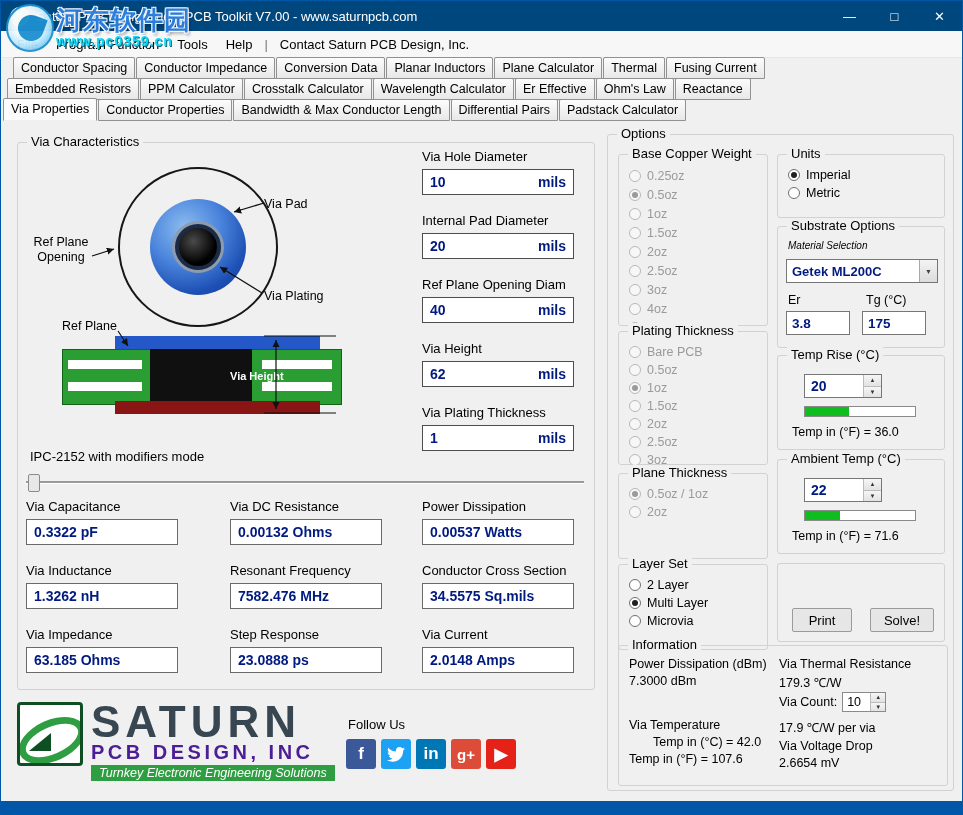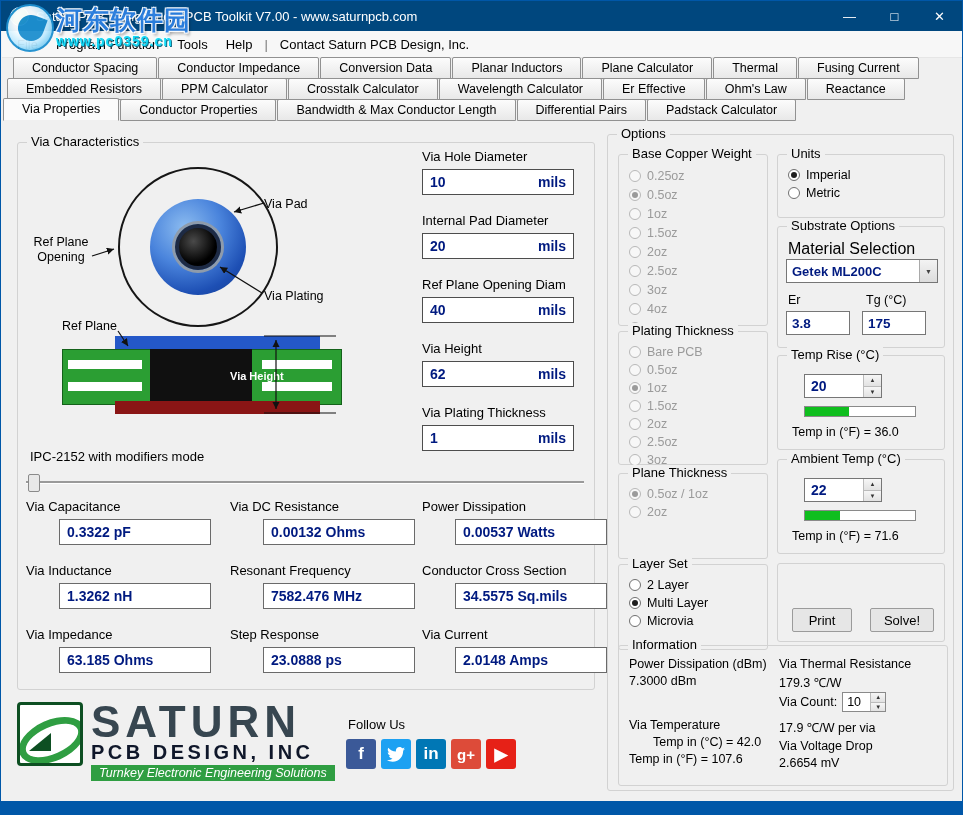--- a/index.html
+++ b/index.html
@@ -20,21 +20,21 @@
     display:flex;align-items:center;padding-left:6px;box-sizing:border-box;border-bottom:1px solid #e6e6e6;}
   .menu-item{padding:3px 9px;white-space:nowrap;}
   .menu-sep{color:#777;padding:0 3px;}
 
   
   #tabs{position:absolute;left:1px;top:57px;width:960px;}
   .tab-row{display:flex;height:21px;align-items:flex-end;}
   #tab-row-0{padding-left:11px;}
   #tab-row-1{padding-left:5px;}
   #tab-row-2{padding-left:1px;}
-  .tab{height:20px;line-height:20px;padding:0 18px;font-size:12.5px;white-space:nowrap;
+  .tab{height:20px;line-height:20px;padding:0 7px;font-size:12.5px;white-space:nowrap;
     background:linear-gradient(#fcfcfc,#e8e8e8);border:1px solid #919191;border-radius:2px 2px 0 0;margin-right:1px;}
   .tab.active{background:#fbfbfb;height:21px;line-height:21px;border-bottom-color:#f0f0f0;position:relative;z-index:2;}
 
   
   .groupbox{position:absolute;border:1px solid #d2d2d2;border-radius:3px;box-sizing:border-box;}
   .gb-title{position:absolute;top:-9px;left:9px;background:#f0f0f0;padding:0 4px;font-size:13px;white-space:nowrap;}
 
   #gb-via{left:16px;top:141px;width:578px;height:548px;}
   #gb-options{left:606px;top:133px;width:347px;height:657px;}
 
@@ -55,21 +55,21 @@
   #bcw-options .radio-row{height:17px;}
   .radio{width:12px;height:12px;border-radius:50%;border:1px solid #707070;background:#fff;
     box-sizing:border-box;flex:none;position:relative;}
   .radio.checked::after{content:"";position:absolute;left:2px;top:2px;width:6px;height:6px;border-radius:50%;background:#1f1f1f;}
   .radio-row.disabled .radio{border-color:#b8b8b8;background:#f7f7f7;}
   .radio-row.disabled .radio.checked::after{background:#9a9a9a;}
   .radio-row.disabled .radio-label{color:#9a9a9a;}
   .radio-label{font-size:12.5px;white-space:nowrap;}
 
   
-  .sub-label{position:absolute;left:10px;top:13px;font-size:16px;}
+  .sub-label{position:absolute;left:10px;top:13px;font-size:10px;font-style:italic;}
   .combo{position:absolute;left:8px;top:32px;width:152px;height:24px;border:1px solid #767676;background:#fff;
     display:flex;align-items:center;box-sizing:border-box;}
   .combo-text{flex:1;padding-left:5px;font-weight:bold;font-size:13px;color:var(--value-color,#001a80);
     white-space:nowrap;overflow:hidden;}
   .combo-btn{width:17px;height:100%;border-left:1px solid #a9a9a9;background:linear-gradient(#f3f3f3,#dcdcdc);
     display:flex;align-items:center;justify-content:center;}
   .combo-btn::after{content:"▼";font-size:7px;color:#444;}
   .er-label{position:absolute;left:10px;top:66px;}
   .tg-label{position:absolute;left:88px;top:66px;}
   .small-input{position:absolute;width:64px;height:24px;border:1px solid #767676;background:#fff;
@@ -140,31 +140,31 @@
   
   #input-column{position:absolute;left:404px;top:6px;width:154px;}
   .input-block{margin-bottom:18px;}
   .input-label{font-size:13px;margin-bottom:5px;white-space:nowrap;}
   .field{width:152px;height:26px;border:1px solid #4d4d4d;background:#fff;display:flex;align-items:center;
     justify-content:space-between;padding:0 7px;box-sizing:border-box;font-weight:bold;color:var(--value-color,#001a80);font-size:14px;}
 
   #results-grid{position:absolute;left:8px;top:356px;display:grid;grid-template-columns:204px 192px 166px;grid-auto-rows:64px;}
   .result-label{font-size:13px;margin-bottom:5px;white-space:nowrap;}
   .result-box{width:152px;height:26px;border:1px solid #6a6a6a;background:#fff;display:flex;align-items:center;
-    padding-left:7px;box-sizing:border-box;font-weight:bold;color:var(--value-color,#001a80);font-size:14px;white-space:nowrap;margin-left:33px;}
+    padding-left:7px;box-sizing:border-box;font-weight:bold;color:var(--value-color,#001a80);font-size:14px;white-space:nowrap;}
 
   
   #logo{position:absolute;left:16px;top:701px;display:flex;align-items:flex-start;gap:8px;}
   .emblem{width:66px;height:64px;border:3px solid #0d4f22;border-radius:4px;background:#fff;position:relative;overflow:hidden;box-sizing:border-box;flex:none;}
   .emblem::before{content:"";position:absolute;left:-3px;top:15px;width:56px;height:27px;border:7px solid var(--logo-green,#2f9e42);
     border-radius:50%;transform:rotate(-24deg);}
   .emblem::after{content:"";position:absolute;left:9px;top:28px;width:22px;height:18px;background:#0d4f22;
     clip-path:polygon(0 100%,100% 0,100% 100%);}
   .logo-name{font-size:44px;font-weight:bold;color:#374650;letter-spacing:5px;line-height:40px;}
-  .logo-sub{font-size:20px;font-weight:bold;color:#0f172a;letter-spacing:3.5px;line-height:21px;}
+  .logo-sub{font-size:20px;font-weight:bold;color:#4c1d95;letter-spacing:3.5px;line-height:21px;}
   .logo-tagline{margin-top:2px;background:var(--logo-green,#2f9e42);color:#fff;font-style:italic;font-size:12.5px;padding:1px 8px;white-space:nowrap;}
   #follow-label{position:absolute;left:347px;top:716px;font-size:13px;}
   #social-row{position:absolute;left:345px;top:738px;display:flex;gap:5px;}
   .social{width:30px;height:30px;border-radius:3px;color:#fff;font-weight:bold;font-size:17px;
     display:flex;align-items:center;justify-content:center;}
 
   
   #statusbar{position:absolute;left:0;bottom:0;width:100%;height:13px;background:var(--statusbar,#0057a8);}
 
   

